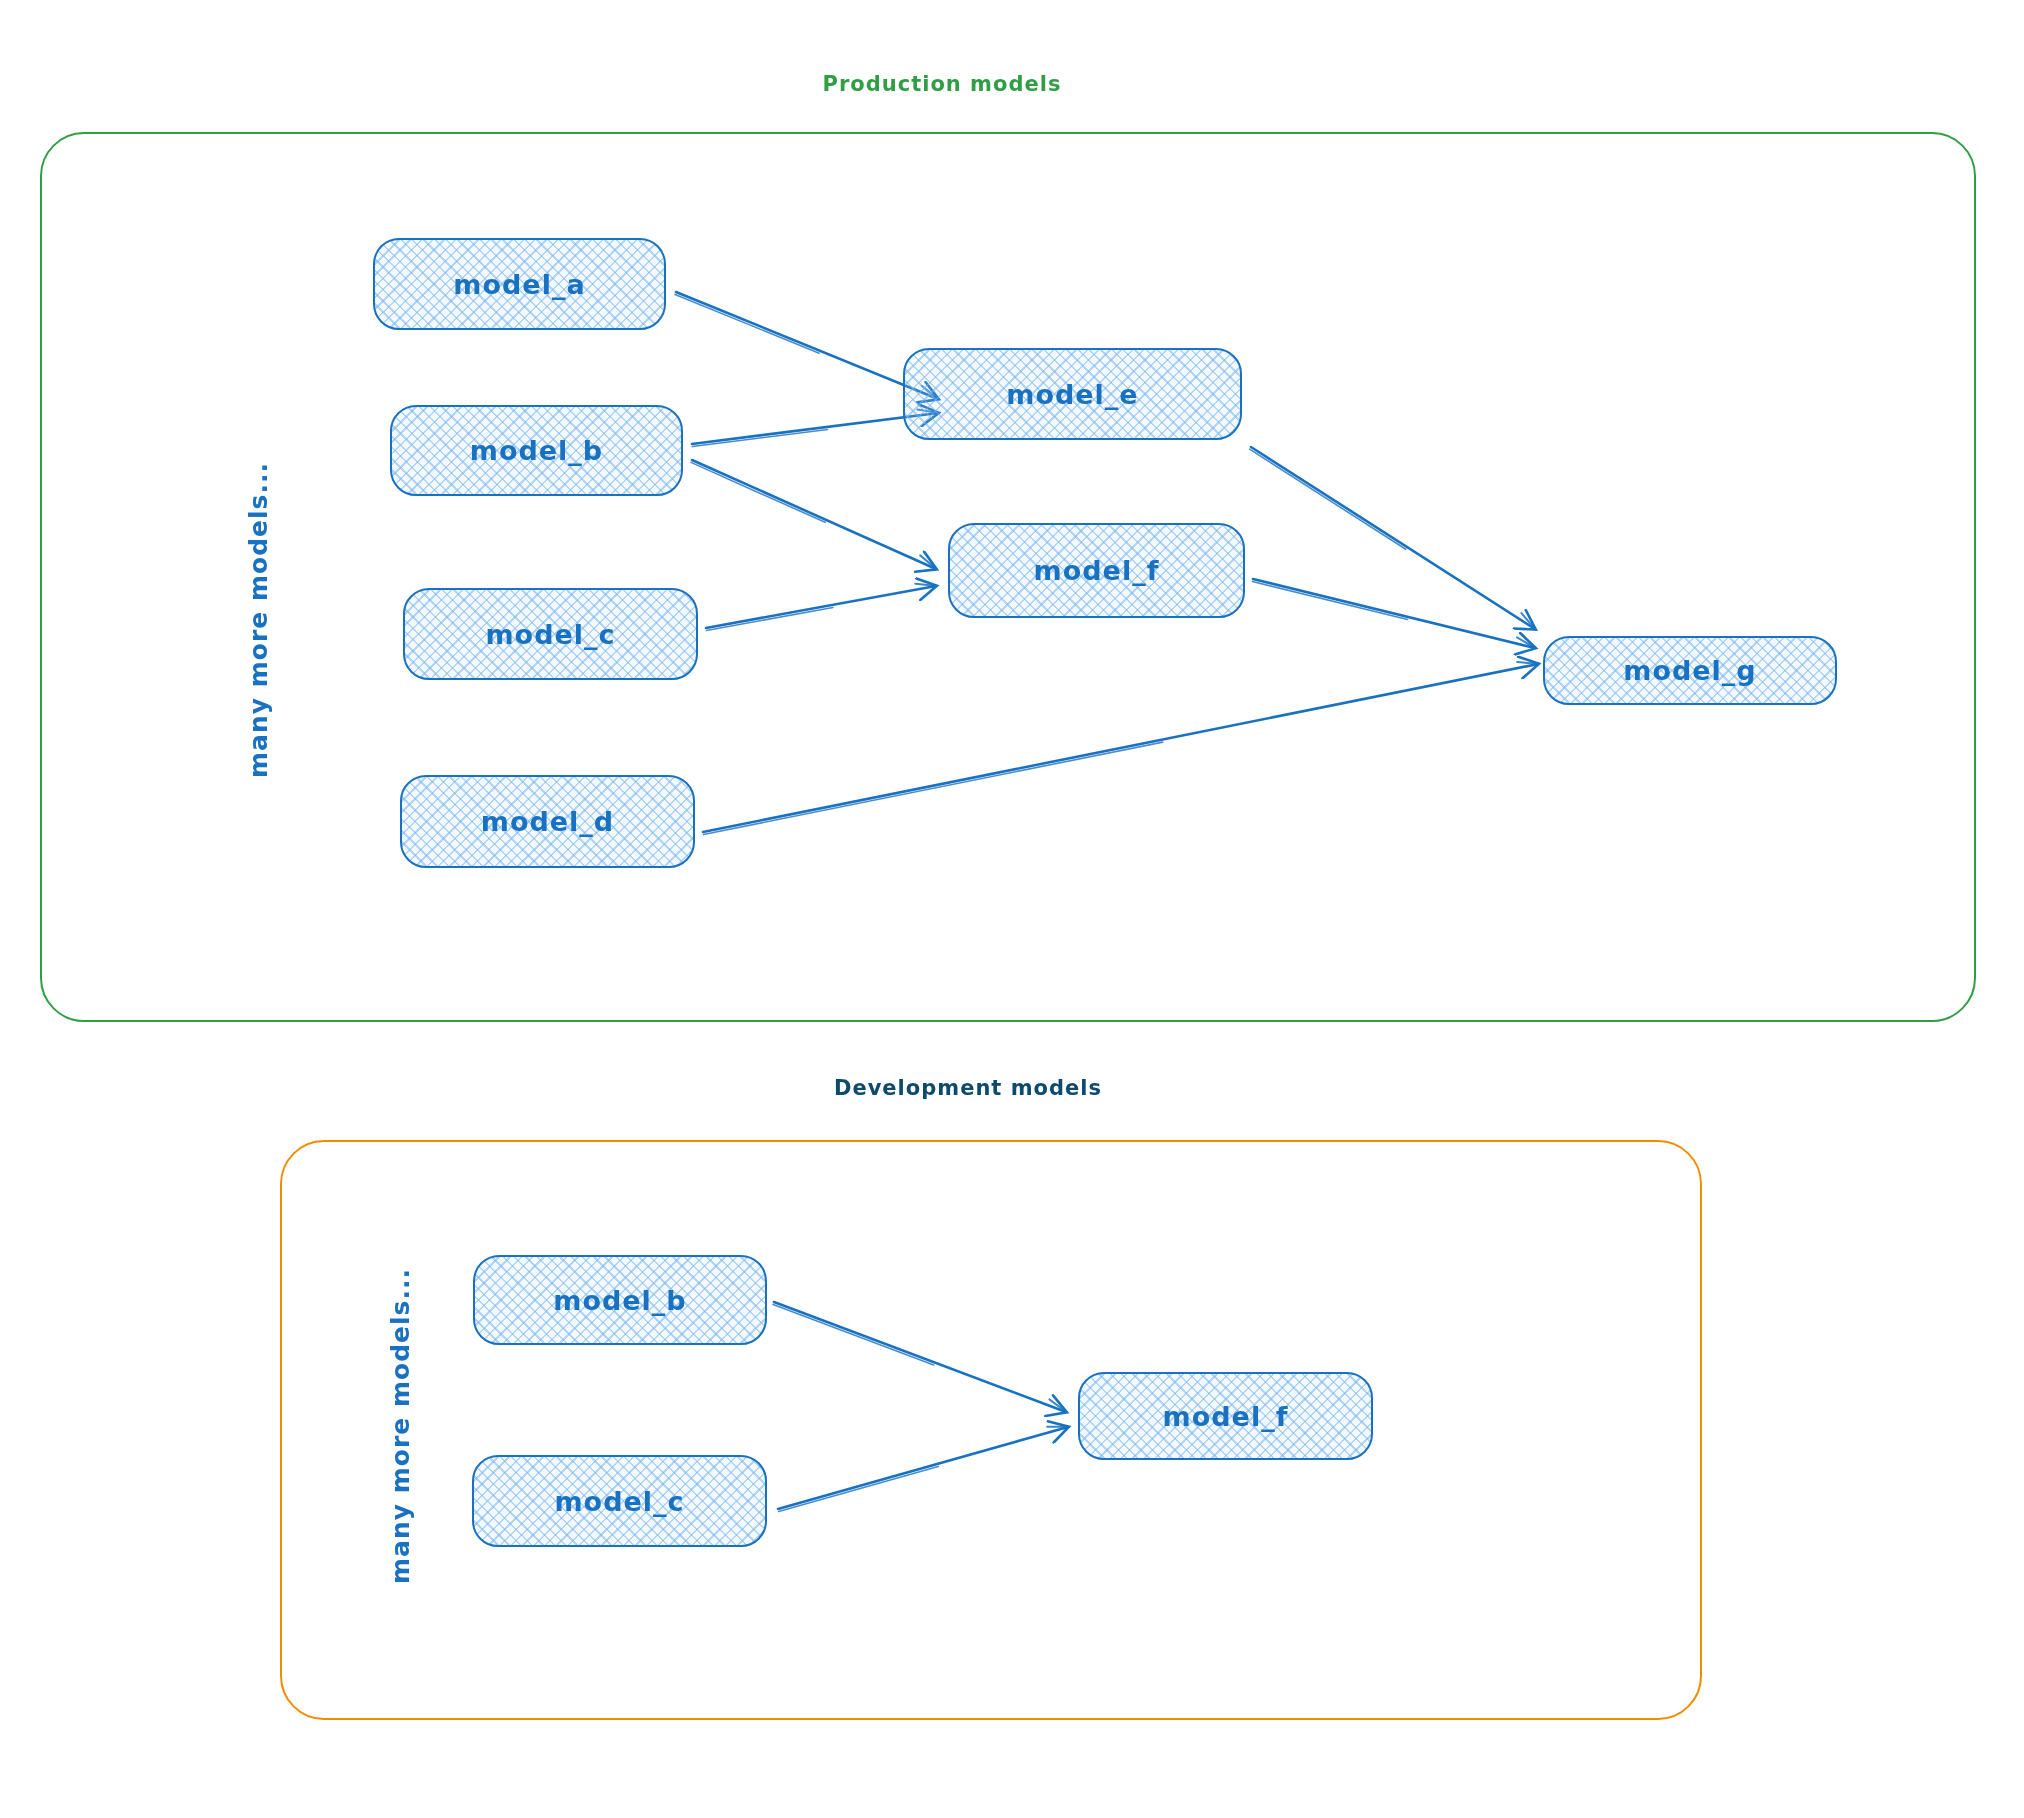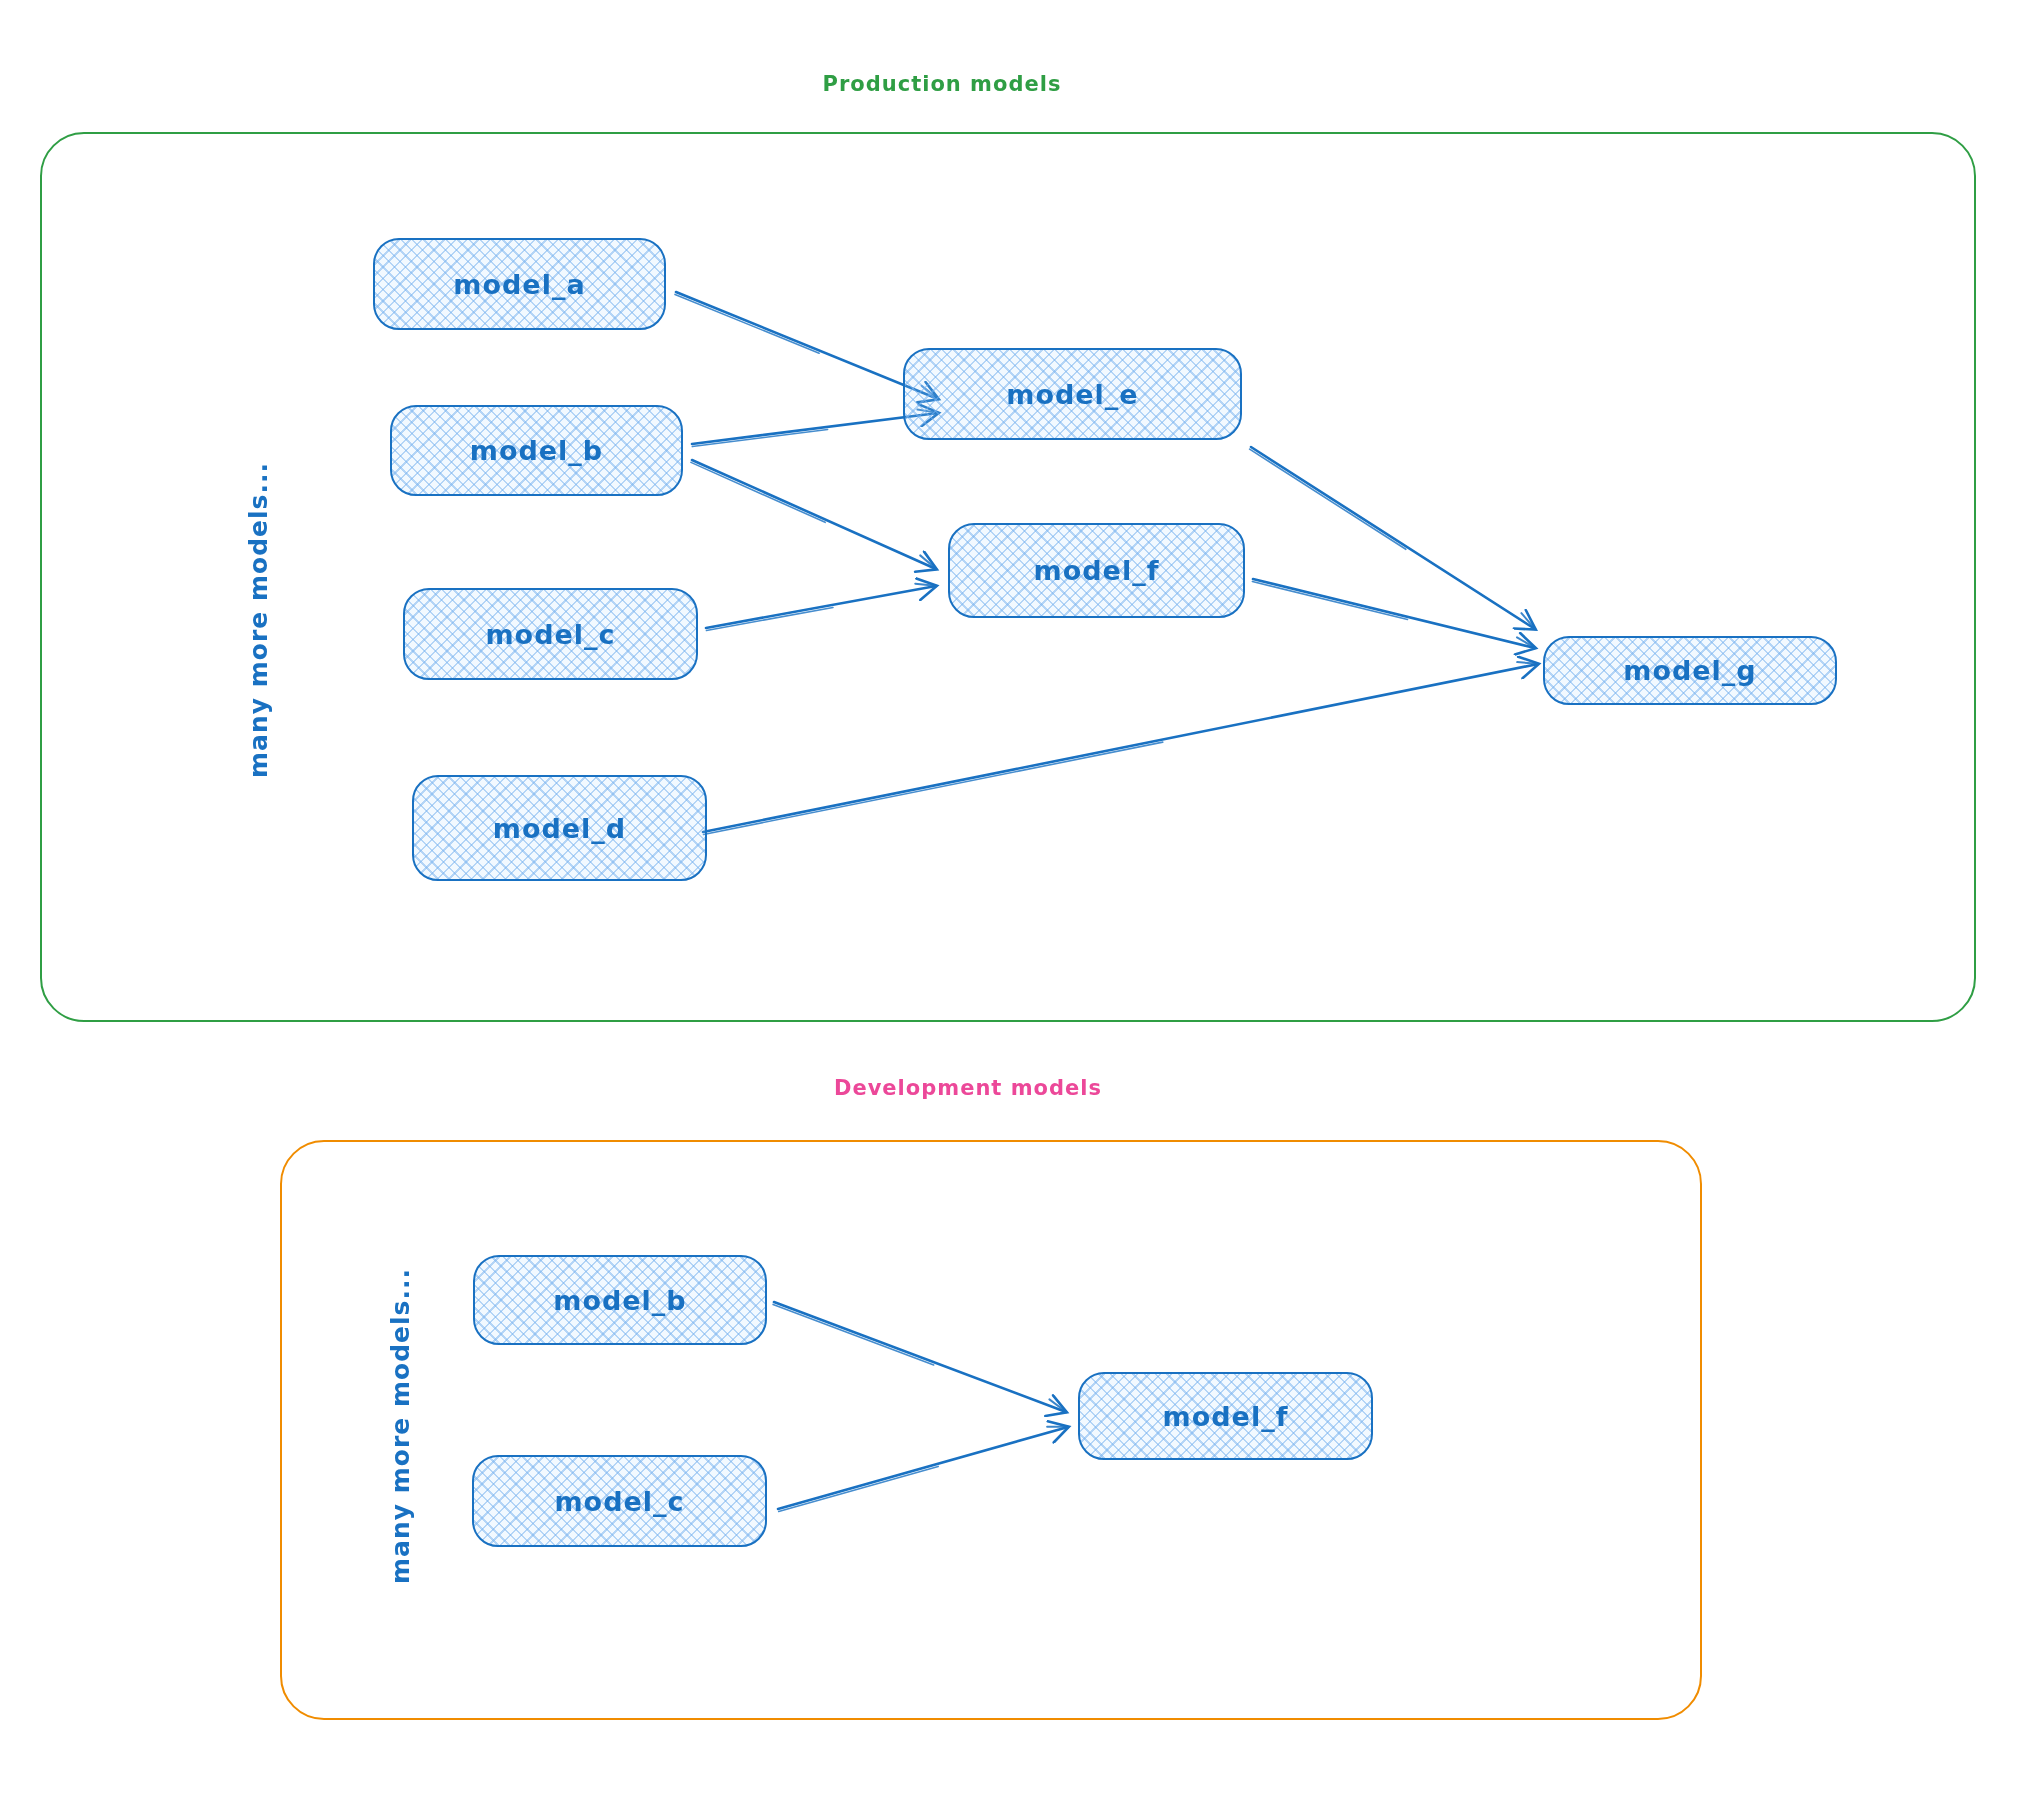--- a/index.html
+++ b/index.html
@@ -113,34 +113,34 @@
           <line x1="778" y1="1509" x2="1068" y2="1427" stroke="#1971c2" stroke-width="2.6" stroke-linecap="round" marker-end="url(#arrowhead)"></line>
           <line x1="778.7074355626561" y1="1511.501906258174" x2="938.2074355626561" y2="1466.401906258174" stroke="#1971c2" stroke-width="1.6" stroke-linecap="round" opacity="0.8"></line>
         </g>
       </g>
   </svg>
 
   <div class="frame" id="frame-production" style="left: 40px; top: 132px; width: 1932px; height: 886px; border-radius: 44px; border-color: rgb(47, 158, 68);"></div>
   <div class="frame" id="frame-development" style="left: 280px; top: 1140px; width: 1418px; height: 576px; border-radius: 44px; border-color: rgb(240, 140, 0);"></div>
 
   <div class="section-title" id="title-production" style="left: 942px; top: 72px; color: rgb(47, 158, 68);">Production models</div>
-  <div class="section-title" id="title-development" style="left: 968px; top: 1076px; color: #ec4899;">Development models</div>
+  <div class="section-title" id="title-development" style="left: 968px; top: 1076px; color: #0c4a6e;">Development models</div>
 
   <div class="side-label" id="side-production" style="left: 258px; top: 620px;">many more models...</div>
   <div class="side-label" id="side-development" style="left: 400px; top: 1426px;">many more models...</div>
 <div class="node" style="left: 373px; top: 238px; width: 293px; height: 92px;">
       <span class="node-label">model_a</span>
     </div>
     <div class="node" style="left: 390px; top: 405px; width: 293px; height: 91px;">
       <span class="node-label">model_b</span>
     </div>
     <div class="node" style="left: 403px; top: 588px; width: 295px; height: 92px;">
       <span class="node-label">model_c</span>
     </div>
-    <div class="node" style="left: 400px; top: 775px; width: 295px; height: 106px; margin-left: 12px;">
+    <div class="node" style="left: 400px; top: 775px; width: 295px; height: 93px;">
       <span class="node-label">model_d</span>
     </div>
     <div class="node" style="left: 903px; top: 348px; width: 339px; height: 92px;">
       <span class="node-label">model_e</span>
     </div>
     <div class="node" style="left: 948px; top: 523px; width: 297px; height: 95px;">
       <span class="node-label">model_f</span>
     </div>
     <div class="node" style="left: 1543px; top: 636px; width: 294px; height: 69px;">
       <span class="node-label">model_g</span>

